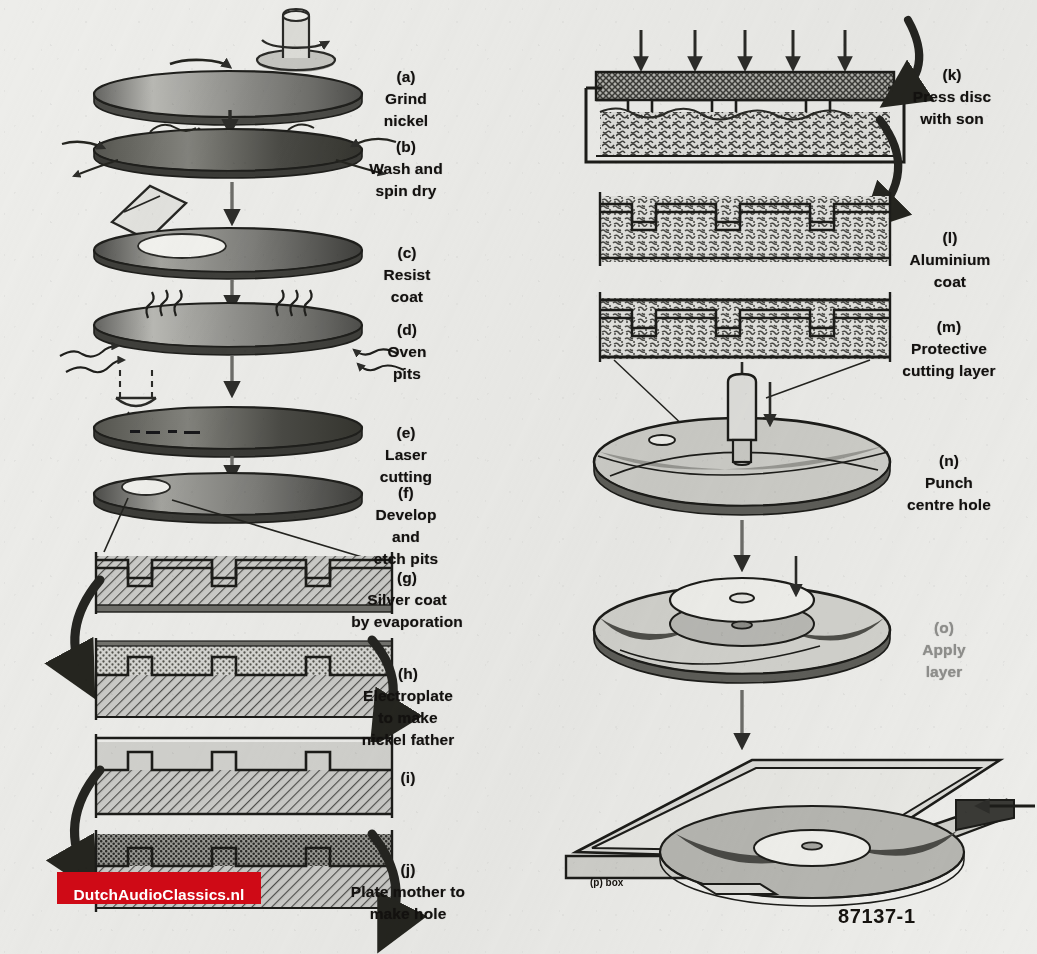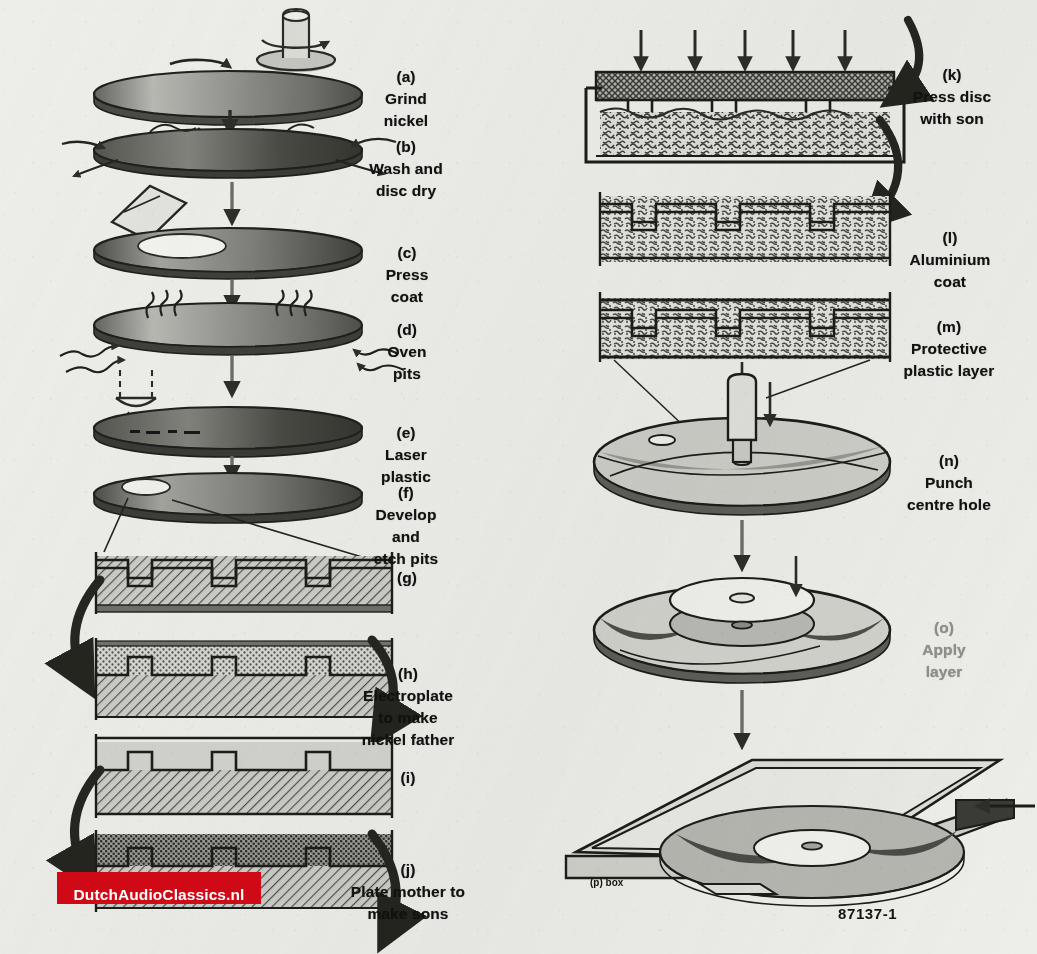--- a/index.html
+++ b/index.html
@@ -32,21 +32,21 @@
   #wm{
     position:absolute;left:57px;top:872px;width:204px;height:32px;
     background:#cf0a16;display:flex;align-items:flex-end;justify-content:center;
   }
   #wm span{
     color:#fff;font-size:15.5px;font-weight:700;letter-spacing:.1px;
     font-family:"Liberation Sans",sans-serif;
   }
   #figno{
     position:absolute;left:838px;top:905px;color:#16130f;
-    font-size:15px;font-weight:700;letter-spacing:.6px;
+    font-size:20px;font-weight:700;letter-spacing:.6px;
   }
   #boxlbl{
     position:absolute;left:590px;top:877px;color:#16130f;
     font-size:10px;font-weight:700;
   }
 </style>
 </head>
 <body>
 
 <div id="page">
@@ -347,66 +347,67 @@
   </svg>
 
   <div id="grain"></div>
 
   <div class="lbl" style="left:352px;top:44px;width:108px;">
     <span class="k">(a)</span><span>Grind
 nickel</span>
   </div>
   <div class="lbl" style="left:348px;top:114px;width:116px;">
     <span class="k">(b)</span><span>Wash and
-disc dry</span>
+spin dry</span>
   </div>
   <div class="lbl" style="left:355px;top:220px;width:104px;">
-    <span class="k">(c)</span><span>Press
+    <span class="k">(c)</span><span>Resist
 coat</span>
   </div>
   <div class="lbl" style="left:355px;top:297px;width:104px;">
     <span class="k">(d)</span><span>Oven
 pits</span>
   </div>
   <div class="lbl" style="left:352px;top:400px;width:108px;">
     <span class="k">(e)</span><span>Laser
-plastic</span>
+cutting</span>
   </div>
   <div class="lbl" style="left:348px;top:460px;width:116px;">
     <span class="k">(f)</span><span>Develop
 and
 etch pits</span>
   </div>
   <div class="lbl" style="left:334px;top:545px;width:146px;">
-    <span class="k">(g)</span>
+    <span class="k">(g)</span><span>Silver coat
+by evaporation</span>
   </div>
   <div class="lbl" style="left:336px;top:641px;width:144px;">
     <span class="k">(h)</span><span>Electroplate
 to make
 nickel father</span>
   </div>
   <div class="lbl" style="left:334px;top:745px;width:148px;">
     <span class="k">(i)</span>
   </div>
   <div class="lbl" style="left:332px;top:837px;width:152px;">
     <span class="k">(j)</span><span>Plate mother to
-make sons</span>
+make hole</span>
   </div>
 
   <div class="lbl" style="left:890px;top:42px;width:124px;">
     <span class="k">(k)</span><span>Press disc
 with son</span>
   </div>
   <div class="lbl" style="left:884px;top:205px;width:132px;">
     <span class="k">(l)</span><span>Aluminium
 coat</span>
   </div>
   <div class="lbl" style="left:878px;top:294px;width:142px;">
     <span class="k">(m)</span><span>Protective
-plastic layer</span>
+cutting layer</span>
   </div>
   <div class="lbl" style="left:876px;top:428px;width:146px;">
     <span class="k">(n)</span><span>Punch
 centre hole</span>
   </div>
   <div class="lbl faded" style="left:884px;top:595px;width:120px;">
     <span class="k">(o)</span><span>Apply
 layer</span>
   </div>
 

